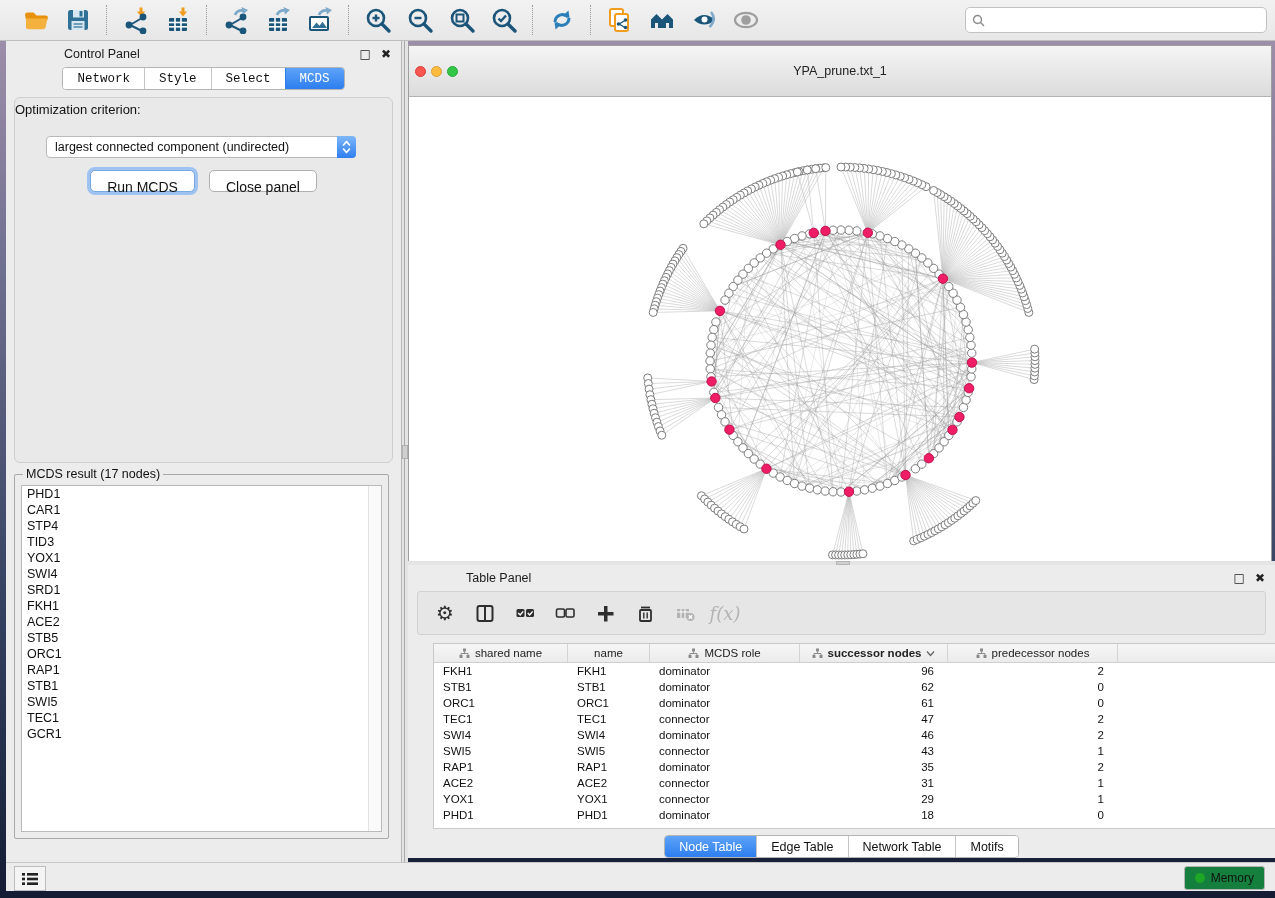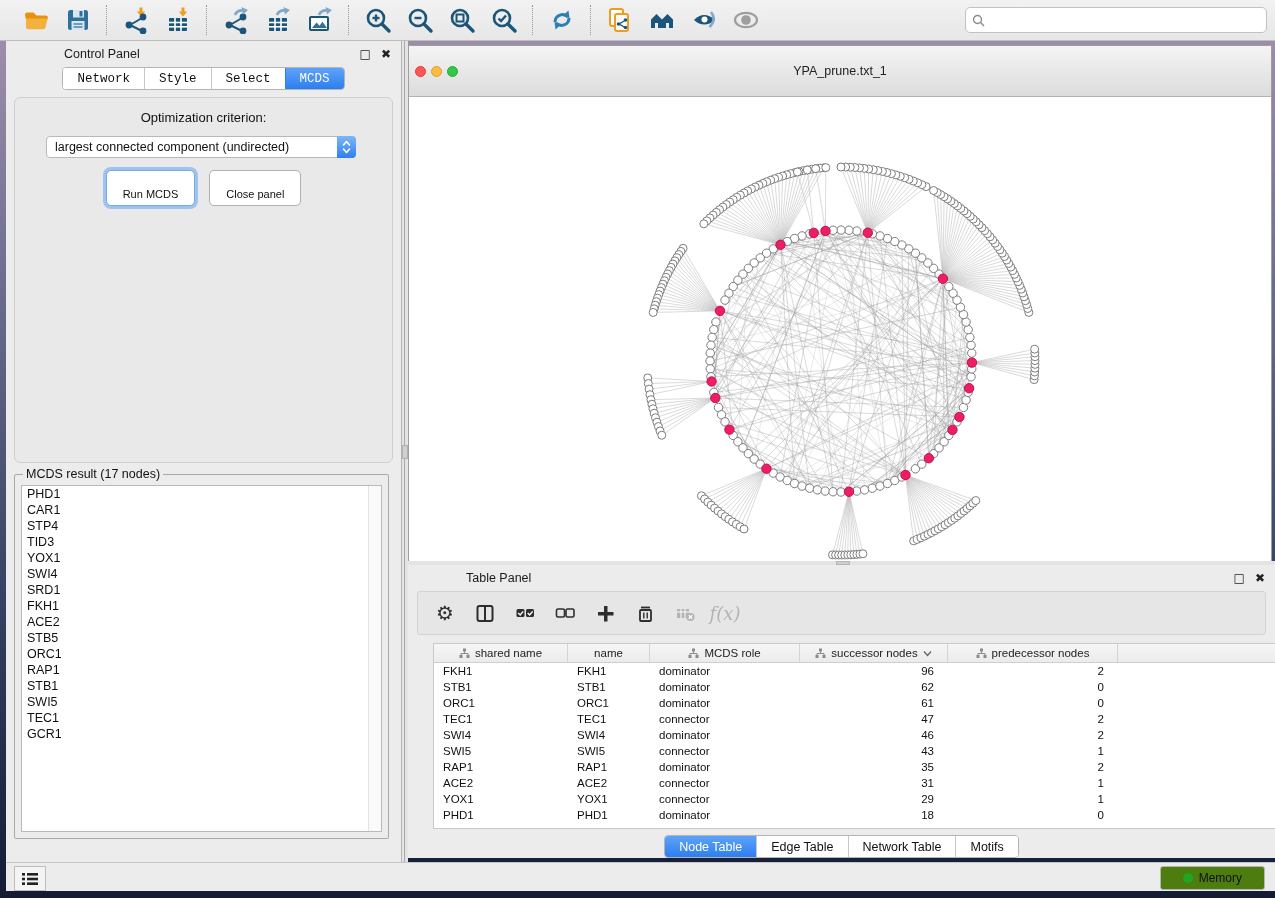--- a/index.html
+++ b/index.html
@@ -30,29 +30,29 @@
   .wicon{font-family:"DejaVu Sans",sans-serif;font-size:12px;line-height:12px;cursor:default;}
   .seg-tabs{display:flex;justify-content:center;font-family:Liberation Mono, monospace;}
   .seg-ctl{display:inline-flex;border:1px solid #b4b4b4;border-radius:4px;background:#fff;
     overflow:hidden;height:21px;}
   .seg{padding:0 14px;font-size:12.5px;color:#111;display:flex;align-items:center;
     border-left:1px solid #c6c6c6;background:#fff;cursor:default;}
   .seg:first-child{border-left:none;}
   .seg.active{background:linear-gradient(#5ea3f8,#2d7ef0);color:#fff;border-left-color:#2d7ef0;}
   #cp-content{position:absolute;left:8px;right:8px;top:56px;height:364px;background:#e9e9e9;
     border:1px solid #cfcfcf;border-radius:6px;}
-  #opt-label{text-align:center;font-size:13px;color:#111;margin-top:12px;}
+  #opt-label{text-align:left;font-size:13px;color:#111;margin-top:4px;}
   #dropdown{position:absolute;left:31px;top:38px;width:310px;height:22px;background:#fff;
     border:1px solid #b9b9b9;border-radius:4px;display:flex;align-items:center;box-sizing:border-box;}
   #dropdown .dd-text{flex:1;font-size:12.5px;color:#111;padding-left:8px;white-space:nowrap;}
   #dd-stepper{width:19px;height:22px;margin:-1px -1px -1px 0;border-radius:0 4px 4px 0;
     background:linear-gradient(#7db7f8,#2f7ef2);display:flex;align-items:center;justify-content:center;}
   .cp-buttons{position:absolute;left:0;right:0;top:72px;display:flex;justify-content:center;gap:14px;}
-  .mac-btn{height:22px;padding:17px 16px;background:#fff;border:1px solid #b0b0b0;border-radius:5px;
-    font-size:11px;color:#111;font-family:"Liberation Sans",sans-serif;}
+  .mac-btn{height:22px;padding:8px 16px;background:#fff;border:1px solid #b0b0b0;border-radius:5px;
+    font-size:14px;color:#111;font-family:"Liberation Sans",sans-serif;}
   .mac-btn.focused{box-shadow:0 0 0 3px rgba(110,170,246,.6);border-color:#7aa8e0;}
   #mcds-fieldset{position:absolute;left:8px;right:12px;top:426px;height:372px;
     border:1px solid #a9a9a9;border-radius:2px;margin:0;padding:4px 6px 6px 6px;box-sizing:border-box;}
   #mcds-fieldset legend{font-size:12.5px;color:#111;padding:0 3px;margin-left:2px;}
   #mcds-list{width:100%;height:100%;background:#fff;border:1px solid #b9b9b9;box-sizing:border-box;
     overflow:hidden;position:relative;}
   #mcds-list .li{font-size:12.5px;color:#111;line-height:16px;padding-left:5px;}
   #mcds-scroll{position:absolute;right:0;top:0;bottom:0;width:12px;background:#fafafa;
     border-left:1px solid #e3e3e3;}
   
@@ -91,22 +91,22 @@
   .nt-cell{font-size:11.5px;color:#111;box-sizing:border-box;padding-left:9px;overflow:hidden;white-space:nowrap;}
   .nt-cell.num{text-align:right;padding-right:14px;padding-left:0;}
   #nt-scroll{position:absolute;right:1px;top:19px;bottom:1px;width:13px;background:#fafafa;border-left:1px solid #ececec;}
   #nt-thumb{position:absolute;left:2px;top:4px;width:9px;height:86px;background:#b5b5b5;border-radius:5px;}
   #tp-tabs{position:absolute;left:0;right:0;top:270px;display:flex;justify-content:center;}
   
   #status-bar{position:absolute;left:6px;top:862px;width:1269px;height:29px;background:#ececec;
     border-top:1px solid #c6c6c6;box-sizing:border-box;}
   #list-btn{position:absolute;left:8px;top:3px;width:30px;height:23px;background:#f4f4f4;
     border:1px solid #bdbdbd;display:flex;align-items:center;justify-content:center;}
-  #memory-btn{position:absolute;right:10px;top:3px;height:22px;background:#4d7c0f;border:1px solid #b5b5b5;
-    border-radius:3px;display:flex;align-items:center;gap:6px;padding:0 22px;font-size:12px;color:#111;}
+  #memory-btn{position:absolute;right:10px;top:3px;height:22px;background:#15803d;border:1px solid #b5b5b5;
+    border-radius:3px;display:flex;align-items:center;gap:6px;padding:0 10px;font-size:12px;color:#111;}
   #memory-dot{width:10px;height:10px;border-radius:50%;background:#1fa625;}
 </style>
 </head>
 <body>
 
 <div id="screen">
   <div id="wallpaper"></div>
 
   <div id="main-toolbar">
     <div id="tb-groups" style="display:flex;align-items:center;">
@@ -1127,21 +1127,21 @@
             <svg width="11" height="11" viewBox="0 0 11 11">
               <g fill="#8a8a8a">
                 <rect x="4" y="0.5" width="3" height="3"></rect>
                 <rect x="0.5" y="7" width="3" height="3"></rect>
                 <rect x="7.5" y="7" width="3" height="3"></rect>
               </g>
               <path d="M5.5 3.5 v2 M2 7 v-1.5 h7 V7" fill="none" stroke="#8a8a8a" stroke-width="1"></path>
             </svg>
             <span>MCDS role</span>
           </div>
-          <div class="nt-hcell" style="width: 148px; flex: 0 0 auto;">
+          <div class="nt-hcell" style="width: 148px; flex: 0 0 auto; font-weight: bold;">
             <svg width="11" height="11" viewBox="0 0 11 11">
               <g fill="#8a8a8a">
                 <rect x="4" y="0.5" width="3" height="3"></rect>
                 <rect x="0.5" y="7" width="3" height="3"></rect>
                 <rect x="7.5" y="7" width="3" height="3"></rect>
               </g>
               <path d="M5.5 3.5 v2 M2 7 v-1.5 h7 V7" fill="none" stroke="#8a8a8a" stroke-width="1"></path>
             </svg>
             <span>successor nodes</span>
             <svg width="9" height="7" viewBox="0 0 9 7">

